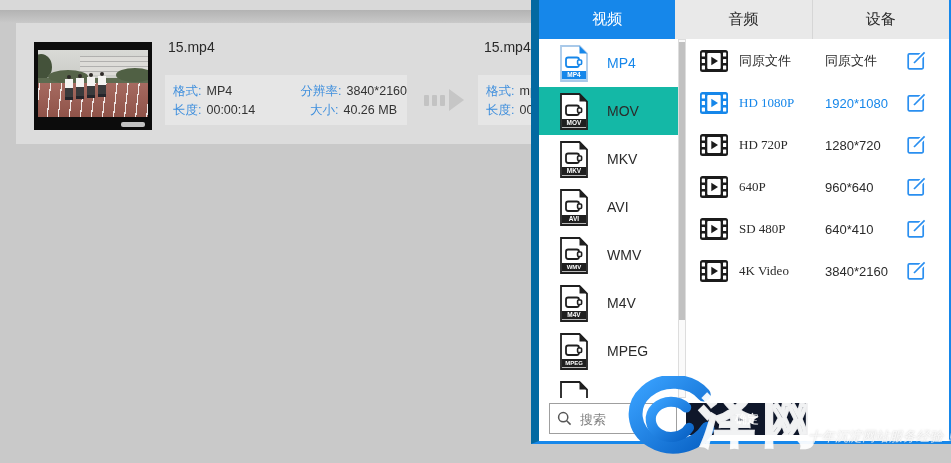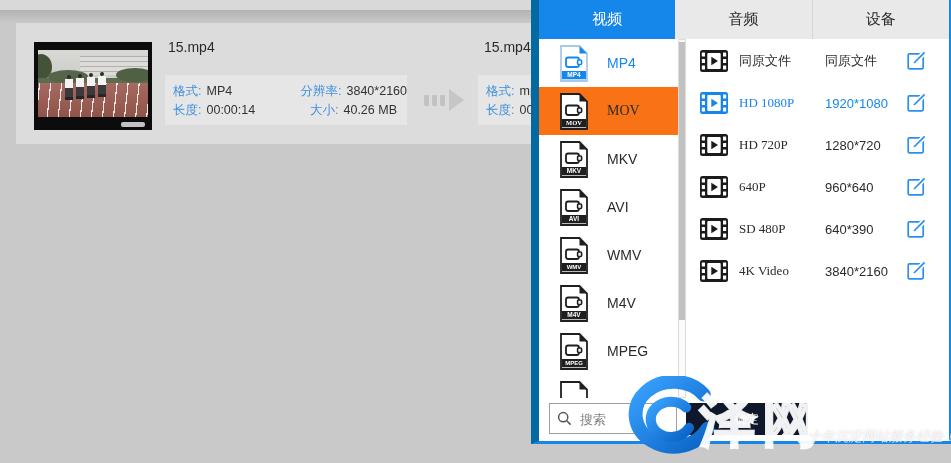--- a/index.html
+++ b/index.html
@@ -58,21 +58,21 @@
   .tab.active{background:#1687ea;color:#fff;}
   .tab.sep{border-left:1px solid #d6d6d6;box-sizing:border-box;}
 
   .panel-body{position:absolute;left:0;top:39px;right:0;bottom:43px;overflow:hidden;}
   .format-col{position:absolute;left:0;top:0;width:148px;height:100%;overflow:hidden;}
   .format-row{position:relative;width:139px;height:48px;display:flex;align-items:center;padding-left:19px;box-sizing:border-box;}
   .format-row .doc{flex:0 0 auto;}
   .format-label{margin-left:17px;font-size:14px;color:#2b2b2b;}
   .format-row.selected{background:#fff;}
   .format-row.selected .format-label{color:#1687ea;}
-  .format-row.hovered{background:#f97316;font-family:Liberation Serif, serif;}
+  .format-row.hovered{background:#14b8a6;}
   .vscroll{position:absolute;left:139px;top:0;width:8px;height:100%;background:#fafafa;border:1px solid #ddd;box-sizing:border-box;}
   .vscroll .sthumb{position:absolute;left:0;top:2px;width:6px;height:278px;background:#c1c1c1;}
 
   .quality-list{position:absolute;left:148px;top:0;right:0;bottom:0;background:#fff;padding-top:1px;}
   .quality-row{position:relative;height:42px;display:flex;align-items:center;padding-left:13px;box-sizing:border-box;}
   .q-name{margin-left:11px;width:86px;font-size:13px;color:#2b2b2b;font-family:Liberation Serif, serif;}
   .q-res{width:92px;font-size:13px;color:#2b2b2b;}
   .q-edit{position:absolute;right:22px;top:10px;width:21px;height:21px;cursor:pointer;}
   .quality-row.selected .q-name,.quality-row.selected .q-res{color:#1687ea;}
 
@@ -367,21 +367,21 @@
             <rect x="1.8" y="2.5" width="3.2" height="4" rx=".6" fill="#fff"></rect>
               <rect x="1.8" y="9" width="3.2" height="4" rx=".6" fill="#fff"></rect>
               <rect x="1.8" y="15.5" width="3.2" height="4" rx=".6" fill="#fff"></rect>
             <rect x="23" y="2.5" width="3.2" height="4" rx=".6" fill="#fff"></rect>
               <rect x="23" y="9" width="3.2" height="4" rx=".6" fill="#fff"></rect>
               <rect x="23" y="15.5" width="3.2" height="4" rx=".6" fill="#fff"></rect>
             <rect x="7.3" y="3" width="13.4" height="16" rx="1" fill="#fff"></rect>
             <path d="M11.3,6.8 L18,11 L11.3,15.2 Z" fill="#1b1b1b"></path>
           </svg>
           <span class="q-name">SD 480P</span>
-          <span class="q-res">640*390</span>
+          <span class="q-res">640*410</span>
           <svg class="q-edit" viewBox="0 0 21 21">
             <rect x="2.2" y="3.8" width="15" height="15" rx="1.2" fill="none" stroke="#2a8ff0" stroke-width="1.7"></rect>
             <line x1="13.5" y1="7.5" x2="19" y2="2" stroke="#fff" stroke-width="5"></line>
             <line x1="8" y1="13" x2="18.6" y2="2.4" stroke="#2a8ff0" stroke-width="1.7"></line>
           </svg>
         </div>
 
         <div class="quality-row">
           <svg width="28" height="22" viewBox="0 0 28 22">
             <rect width="28" height="22" rx="2.5" fill="#1b1b1b"></rect>

